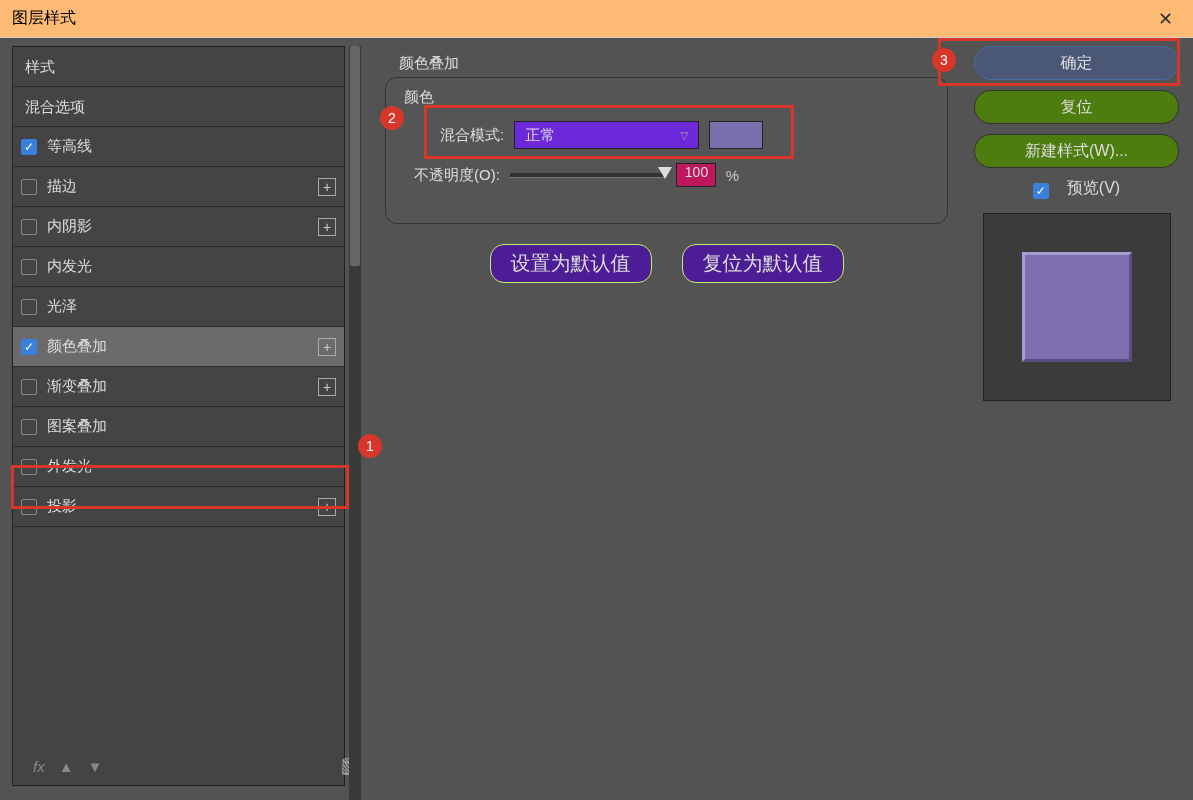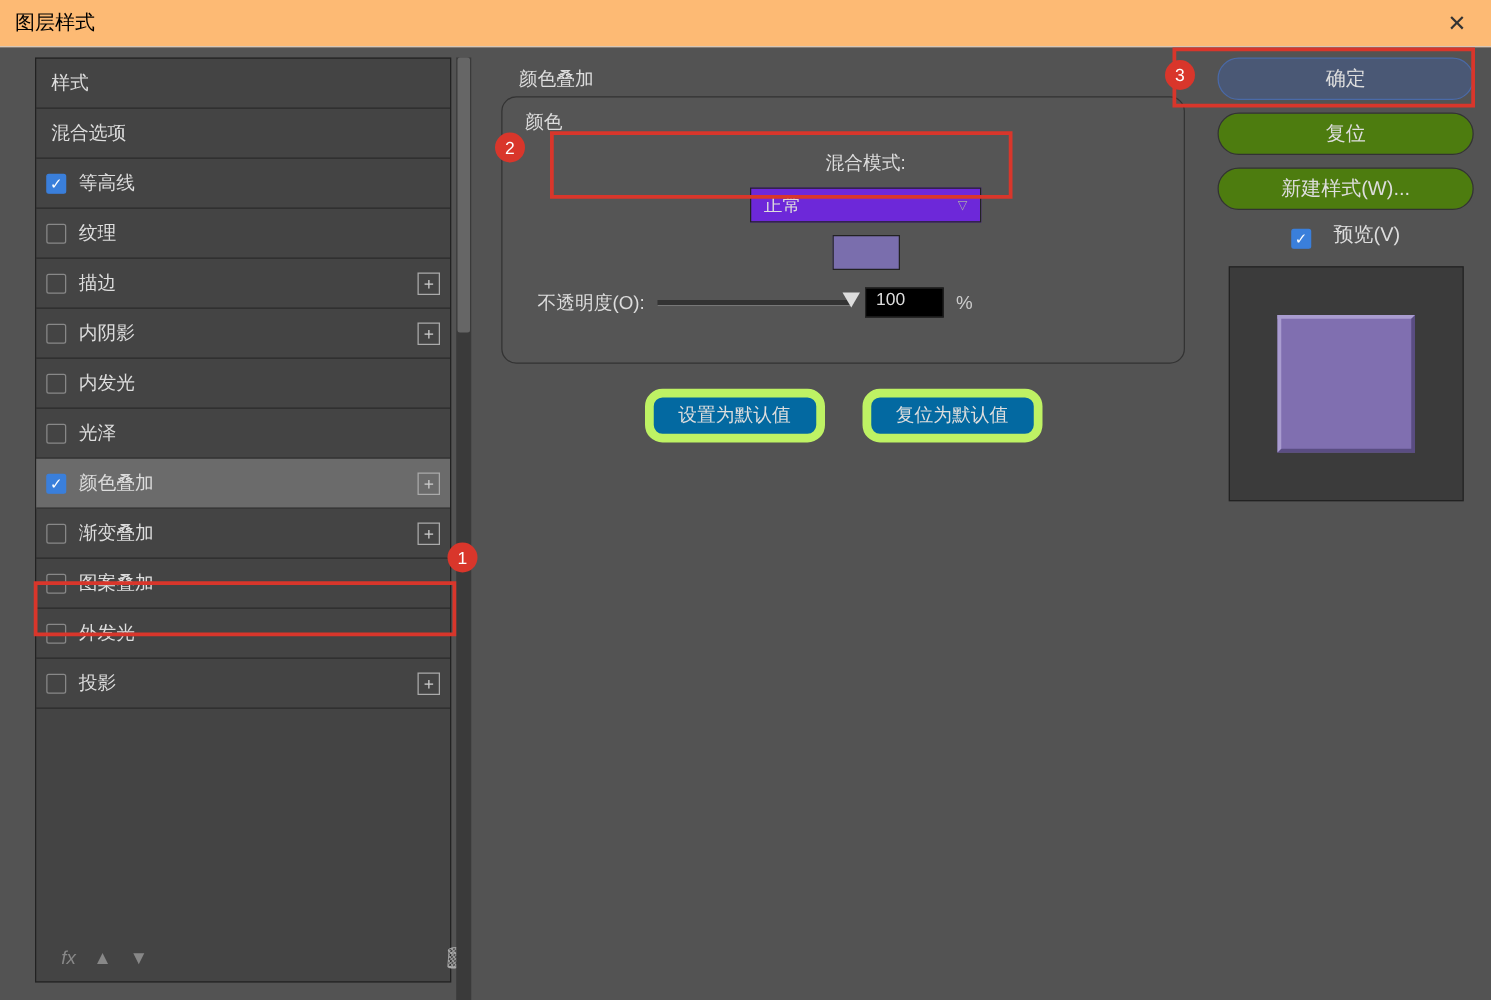--- a/index.html
+++ b/index.html
@@ -4,21 +4,21 @@
 <style>
 * { box-sizing: border-box; margin: 0; padding: 0; font-family: "Microsoft YaHei", sans-serif; }
 body { background: #535353; width: 1193px; height: 800px; overflow: hidden; }
 
 .titlebar { background: #fdba74; height: 38px; display: flex; align-items: center; padding: 0 12px; border-bottom: 1px solid #ccc; }
 .titlebar .title { font-size: 16px; color: #000; flex: 1; }
 .titlebar .close { font-size: 18px; color: #333; cursor: pointer; padding: 0 8px; }
 
 .content { display: flex; background: #535353; height: 762px; padding: 0; }
 
-.left { width: 365px; padding: 8px 0 0 12px; display: flex; gap: 4px; margin-left: 16px; }
+.left { width: 365px; padding: 8px 0 0 12px; display: flex; gap: 4px; }
 .style-list { width: 333px; background: #444; border: 1px solid #222; }
 .style-list .hdr { height: 40px; line-height: 40px; padding-left: 12px; color: #ddd; font-size: 15px; border-bottom: 1px solid #2a2a2a; }
 .style-item { height: 40px; display: flex; align-items: center; padding: 0 8px; color: #ddd; font-size: 15px; border-bottom: 1px solid #2a2a2a; cursor: pointer; position: relative; }
 .style-item.indent1 { }
 .style-item.selected { background: #6b6b6b; }
 .chk { width: 16px; height: 16px; border: 1px solid #888; border-radius: 2px; margin-right: 10px; display: flex; align-items: center; justify-content: center; font-size: 12px; color: #fff; }
 .chk.checked { background: #3a7fdb; border-color: #3a7fdb; }
 .chk.checked::after { content: "✓"; }
 .plus { margin-left: auto; width: 18px; height: 18px; border: 1px solid #aaa; display: flex; align-items: center; justify-content: center; font-size: 14px; color: #ccc; }
 .style-list .footer { position: absolute; bottom: 8px; left: 20px; width: 325px; display: flex; align-items: center; gap: 14px; color: #888; font-size: 15px; font-style: italic; justify-content: center; }
@@ -34,24 +34,24 @@
 .section-hdr { color: #ddd; font-size: 15px; padding: 8px 14px 4px; }
 .color-panel { border: 1px solid #333; border-radius: 12px; padding: 10px 18px 22px; background: #555; }
 .sub-hdr { color: #ddd; font-size: 15px; margin-bottom: 14px; }
 .row { display: flex; align-items: center; gap: 10px; margin-bottom: 14px; }
 .lbl { color: #ddd; font-size: 15px; white-space: nowrap; }
 .select { background: #6d28d9; border: 1px solid #222; color: #ddd; height: 28px; display: flex; align-items: center; padding: 0 10px; width: 185px; justify-content: space-between; font-size: 15px; }
 .select .caret { font-size: 10px; color: #aaa; }
 .swatch { width: 54px; height: 28px; background: #7a6ead; border: 1px solid #222; }
 .slider-track { width: 156px; height: 5px; background: #333; border-bottom: 1px solid #777; position: relative; }
 .slider-handle { position: absolute; right: -6px; top: -6px; width: 0; height: 0; border-left: 7px solid transparent; border-right: 7px solid transparent; border-top: 12px solid #ddd; }
-.num-input { background: #000000; border: 1px solid #222; color: #ddd; width: 63px; height: 24px; padding: 0 8px; font-size: 14px; }
+.num-input { background: #be185d; border: 1px solid #222; color: #ddd; width: 40px; height: 24px; padding: 0 8px; font-size: 14px; }
 .unit { color: #ccc; font-size: 15px; }
 .btn-row { display: flex; gap: 30px; justify-content: center; margin-top: 20px; }
-.btn-pill { border: 7px solid #bef264; border-radius: 14px; padding: 5px 20px; color: #ddd; font-size: 15px; background: #0369a1; cursor: pointer; }
+.btn-pill { border: 1px solid #bef264; border-radius: 14px; padding: 5px 20px; color: #ddd; font-size: 20px; background: #4c1d95; cursor: pointer; }
 
 .right { width: 225px; padding: 8px 14px 0 6px; position: relative; }
 .rbtn { display: flex; align-items: center; justify-content: center; border-radius: 18px; border: 1px solid #333; height: 34px; color: #ddd; font-size: 16px; margin-bottom: 10px; background: #4d7c0f; cursor: pointer; }
 .rbtn.primary { border: 1px solid #4a6aa8; background: #4a5875; }
 .preview-row { display: flex; align-items: flex-end; justify-content: center; gap: 8px; color: #ddd; font-size: 16px; margin: 6px 0 14px; }
 .preview-box { width: 188px; height: 188px; background: #3b3b3b; border: 1px solid #222; display: flex; align-items: center; justify-content: center; margin: 0 auto; }
 .preview-inner { width: 110px; height: 110px; background: #806fb0; border: 3px solid #a99cd0; border-right-color: #5a4d82; border-bottom-color: #5a4d82; }
 </style>
 </head>
 <body>
@@ -64,24 +64,20 @@
 <div class="content">
 
   <div class="left">
     <div class="style-list" style="position:relative; height:740px;">
       <div class="hdr">样式</div>
       <div class="hdr">混合选项</div>
       <div id="style-items">
           <div class="style-item indent1">
             <span class="chk checked"></span>
             <span>等高线</span>
-          </div>
-          <div class="style-item indent1">
-            <span class="chk"></span>
-            <span>纹理</span>
           </div>
           <div class="style-item">
             <span class="chk"></span>
             <span>描边</span>
             <span class="plus">+</span>
           </div>
           <div class="style-item">
             <span class="chk"></span>
             <span>内阴影</span>
             <span class="plus">+</span>
@@ -131,21 +127,21 @@
     <div class="scroll-track">
       <div class="scroll-thumb"></div>
     </div>
     <div class="annot" style="left:358px; top:434px;">1</div>
   </div>
 
   <div class="mid">
     <div class="section-hdr">颜色叠加</div>
     <div class="color-panel">
       <div class="sub-hdr">颜色</div>
-      <div class="row" style="position:relative; margin-left:36px;flex-direction:column;">
+      <div class="row" style="position:relative; margin-left:36px;">
         <span class="lbl">混合模式:</span>
         <div class="select">
           <span>正常</span>
           <span class="caret">▽</span>
         </div>
         <div class="swatch"></div>
         <div class="annot-box-red" style="left:-16px; top:-16px; width:370px; height:54px;"></div>
       </div>
       <div class="annot" style="left:15px; top:68px;">2</div>
       <div class="row" style="margin-left:10px;">

